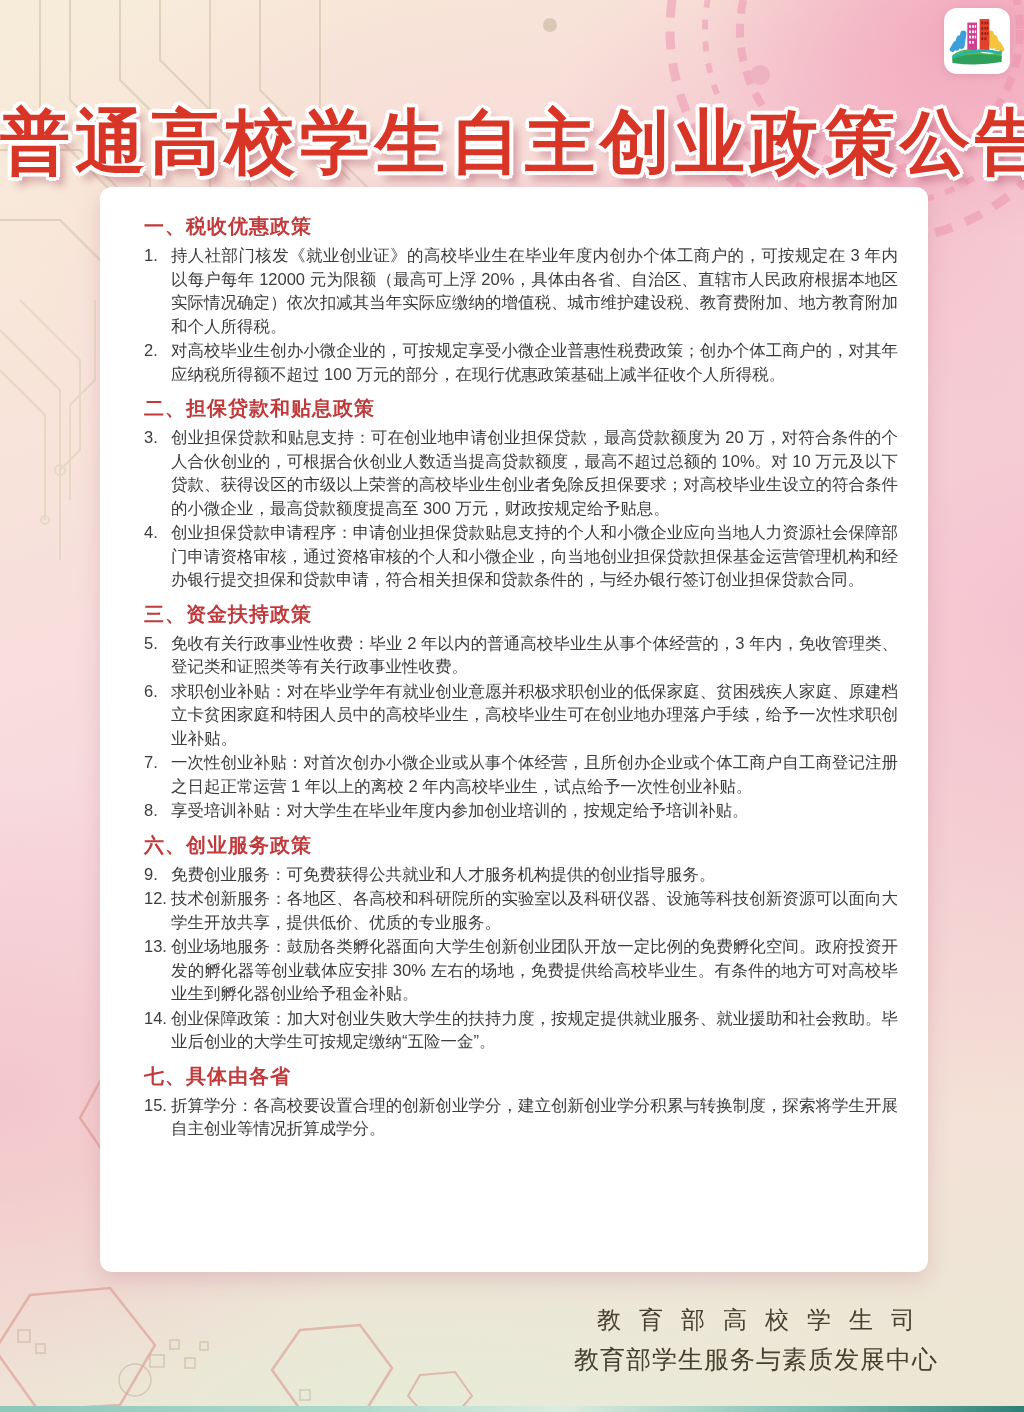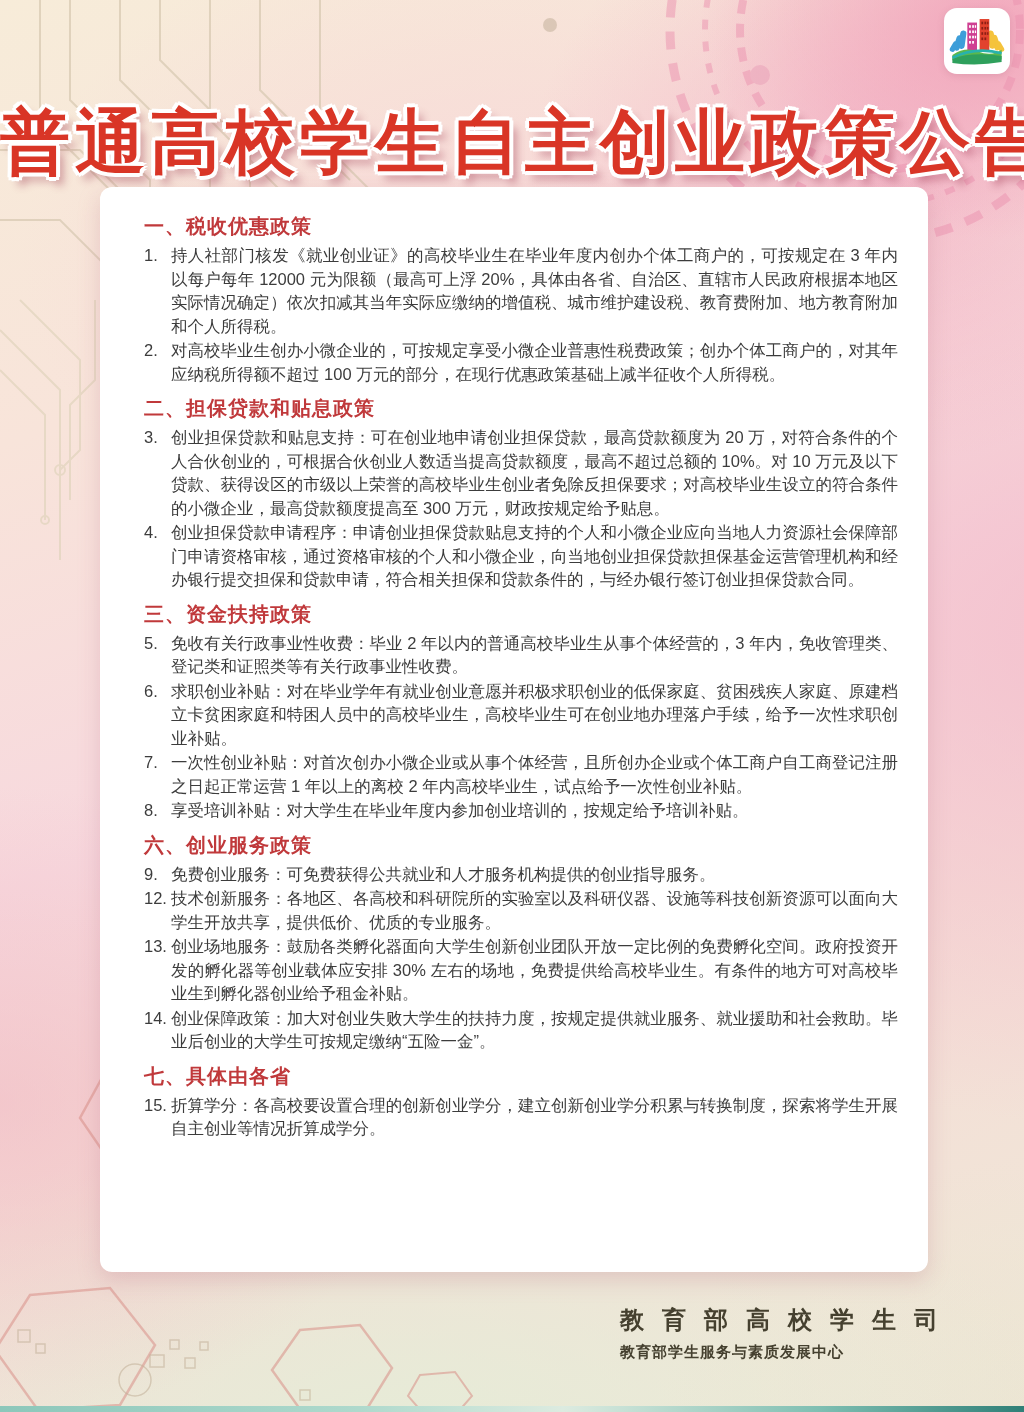--- a/index.html
+++ b/index.html
@@ -48,25 +48,25 @@
   }
   .policy-section:first-child .section-heading{ margin-top:0; }
   .policy-item{
     display:flex; font-size:16.5px; line-height:23.5px; color:#3c3c3c;
     margin-bottom:1px;
   }
   .item-num{ flex:none; min-width:27px; padding-right:3px; }
   .item-text{ flex:1; text-align:justify; }
 
   .issuer{
-    position:absolute; top:1304px; right:86px; text-align:left;
-    color:#45402f; font-weight:bold;
+    position:absolute; top:1304px; right:86px; text-align:center;
+    color:#45402f; font-weight:normal;
   }
   .issuer-line1{ font-size:24px; letter-spacing:18px; margin-right:-18px; white-space:nowrap; }
-  .issuer-line2{ font-size:15px; letter-spacing:1px; margin-top:7px; white-space:nowrap; }
+  .issuer-line2{ font-size:25px; letter-spacing:1px; margin-top:7px; white-space:nowrap; }
 
   .bottom-strip{
     position:absolute; left:0; right:0; bottom:0; height:6px;
     background:linear-gradient(90deg,#8cc7ba 0%,#aed9cc 35%,#dcebe0 55%,#7fbfb2 80%,#2f7f77 100%);
   }
 </style>
 </head>
 <body>
 
 <div class="poster">

